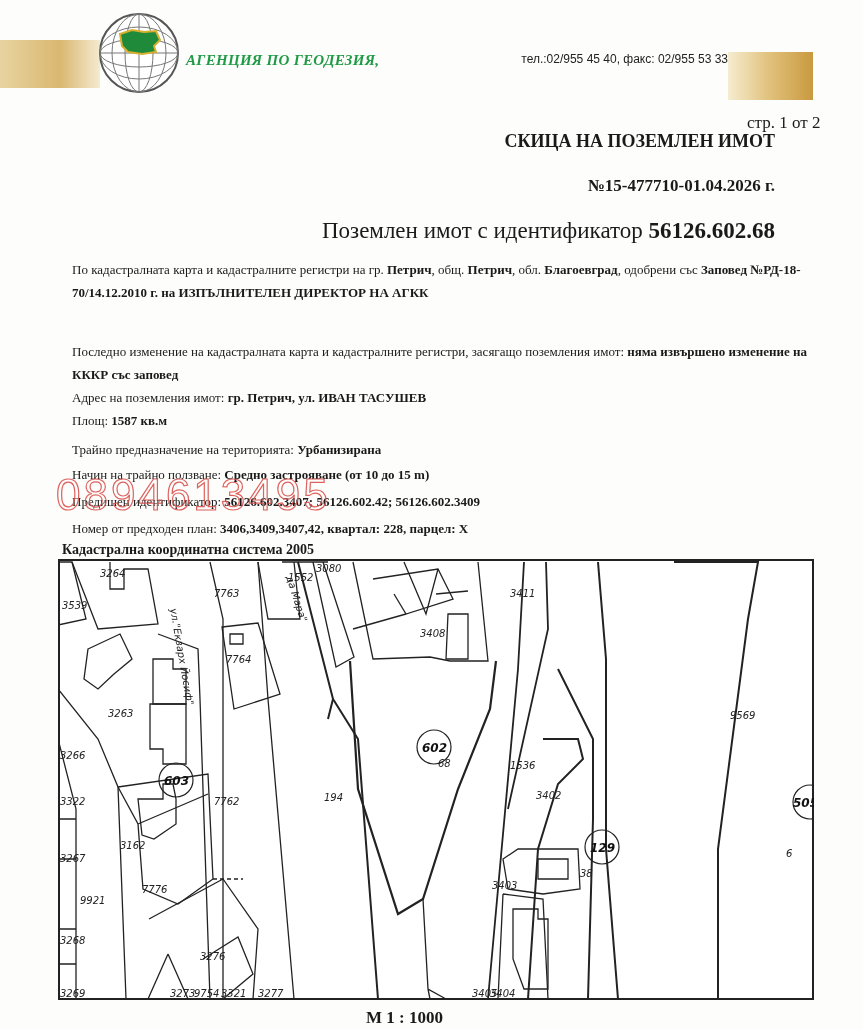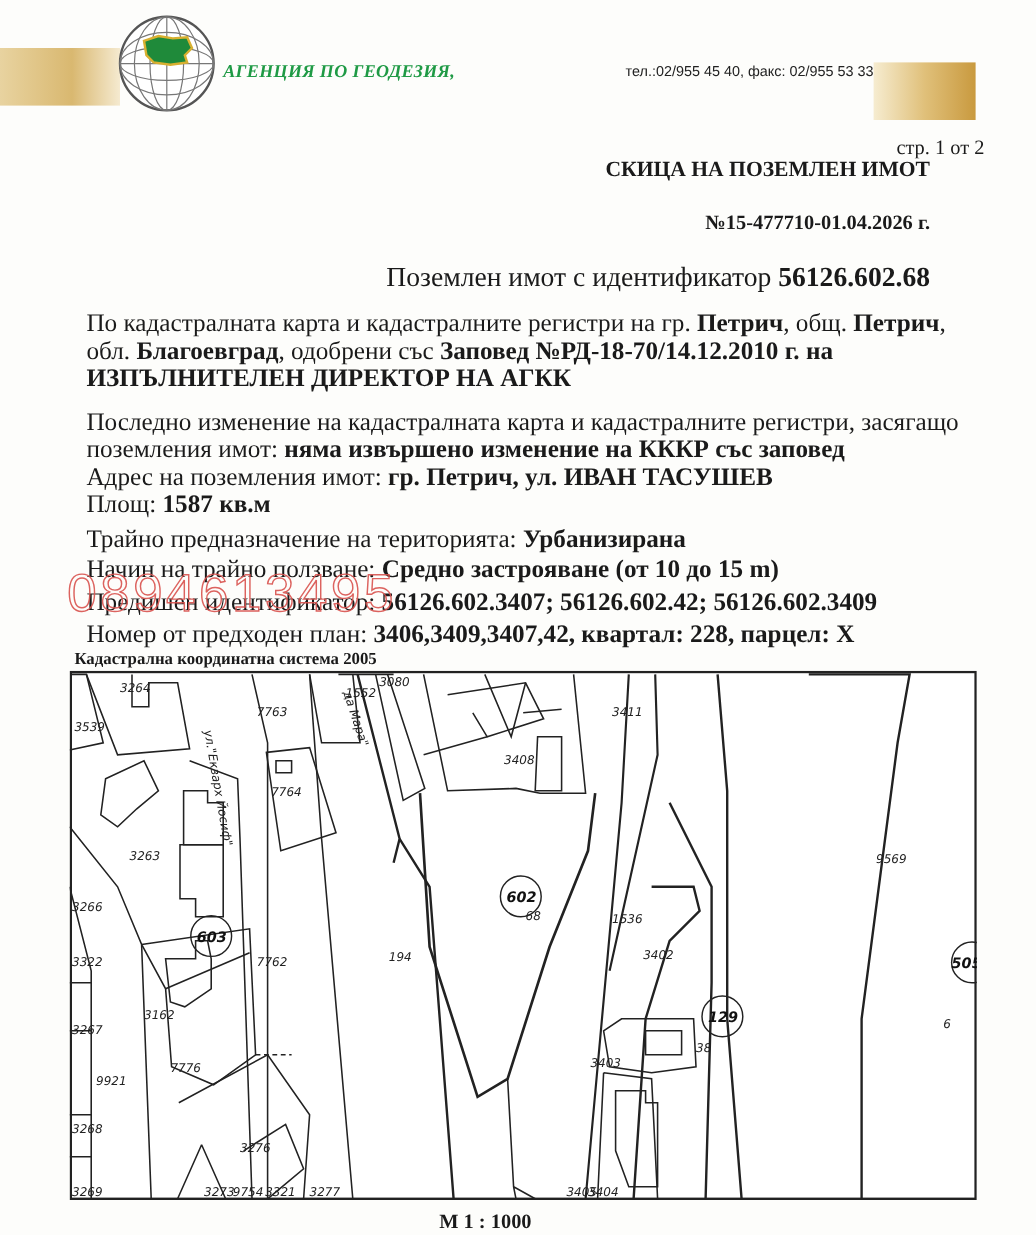--- a/index.html
+++ b/index.html
@@ -14,21 +14,21 @@
   .agency { left:186px; top:50px; font-family:Liberation Serif, serif; font-weight:bold;
     font-style:italic; color:#1f9a45; font-size:15px; line-height:21px; letter-spacing:0.3px; }
   .contact { left:488px; top:52px; width:240px; text-align:right;
     font-family:"Liberation Sans", sans-serif; font-size:12px; line-height:15px; color:#222; }
   .contact .web { color:#1f9a45; font-size:10.5px; }
   .pageno { left:700px; top:113px; font-size:17px;margin-left:47px; }
   .title { left:0; width:775px; text-align:right; font-weight:bold; }
   .t1 { top:131px; font-size:18px; }
   .t2 { top:176px; font-size:17px; }
   .t3 { top:218px; font-size:23px; }
-  .body { left:72px; width:740px; font-size:21px; line-height:23px; }
+  .body { left:72px; width:740px; font-size:13px; line-height:23px; }
   .body b { font-weight:bold; }
   .watermark { left:56px; top:470px; font-family:"Liberation Sans", sans-serif; font-size:44px;
     color:transparent; -webkit-text-stroke:1.2px #d9534f; letter-spacing:3px; opacity:0.9; }
   .coordsys { left:62px; top:542px; font-size:14px; font-weight:bold;text-align:center; }
   .map { left:58px; top:559px; width:756px; height:441px; }
   .scale { left:18px; width:773px; text-align:center; top:1008px; font-size:17px; font-weight:bold; }
   .maplabel { font-family:"DejaVu Sans", sans-serif; font-style:italic; font-size:10px; fill:#222; }
   .circlabel { font-family:"DejaVu Sans", sans-serif; font-style:italic; font-weight:bold; font-size:12px; fill:#111; }
 </style>
 </head>

